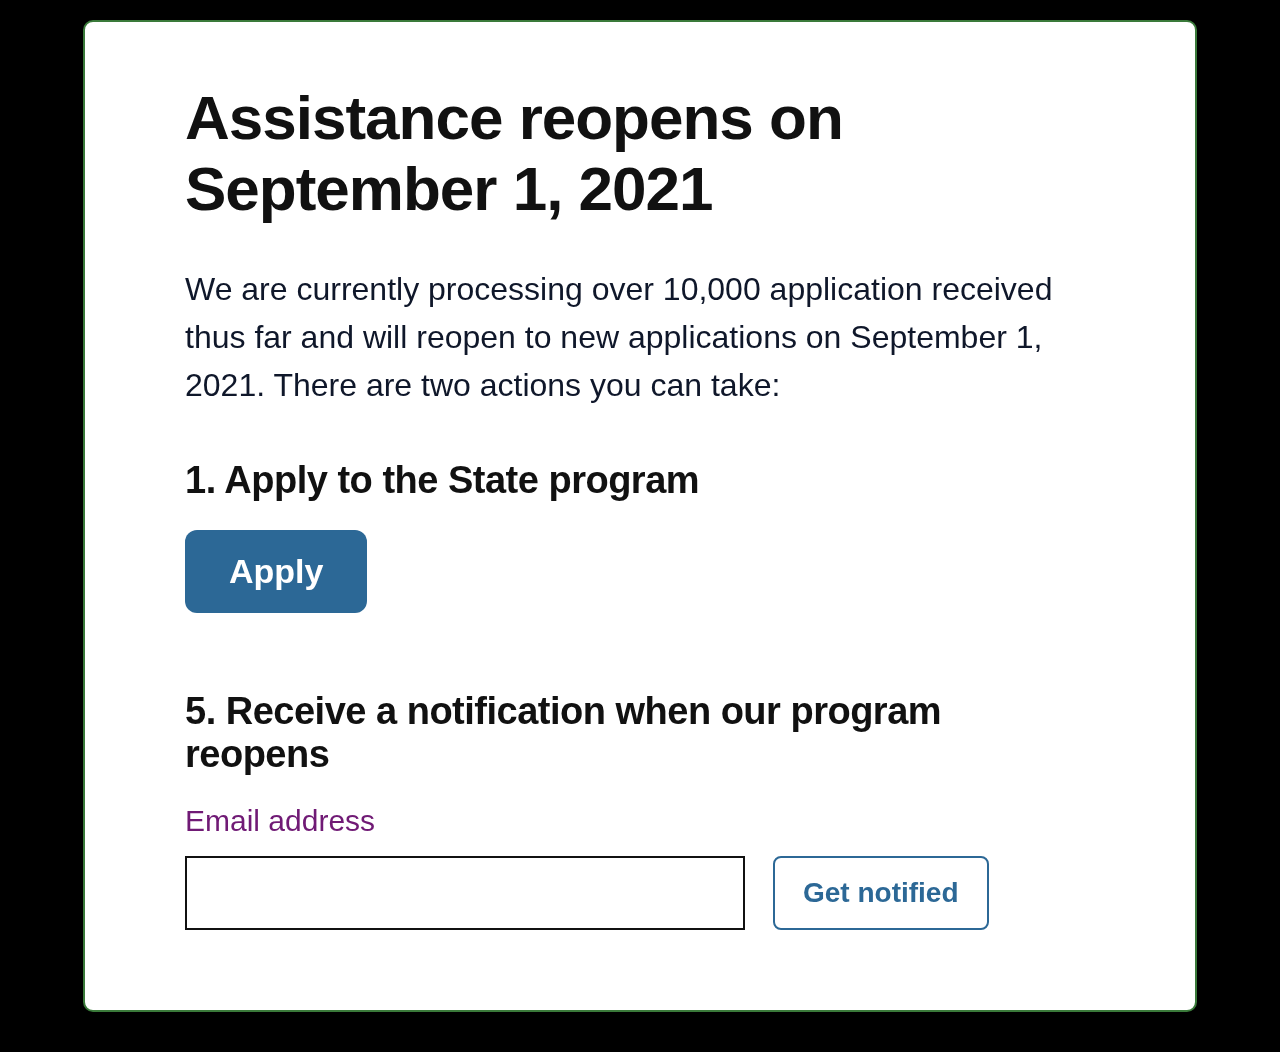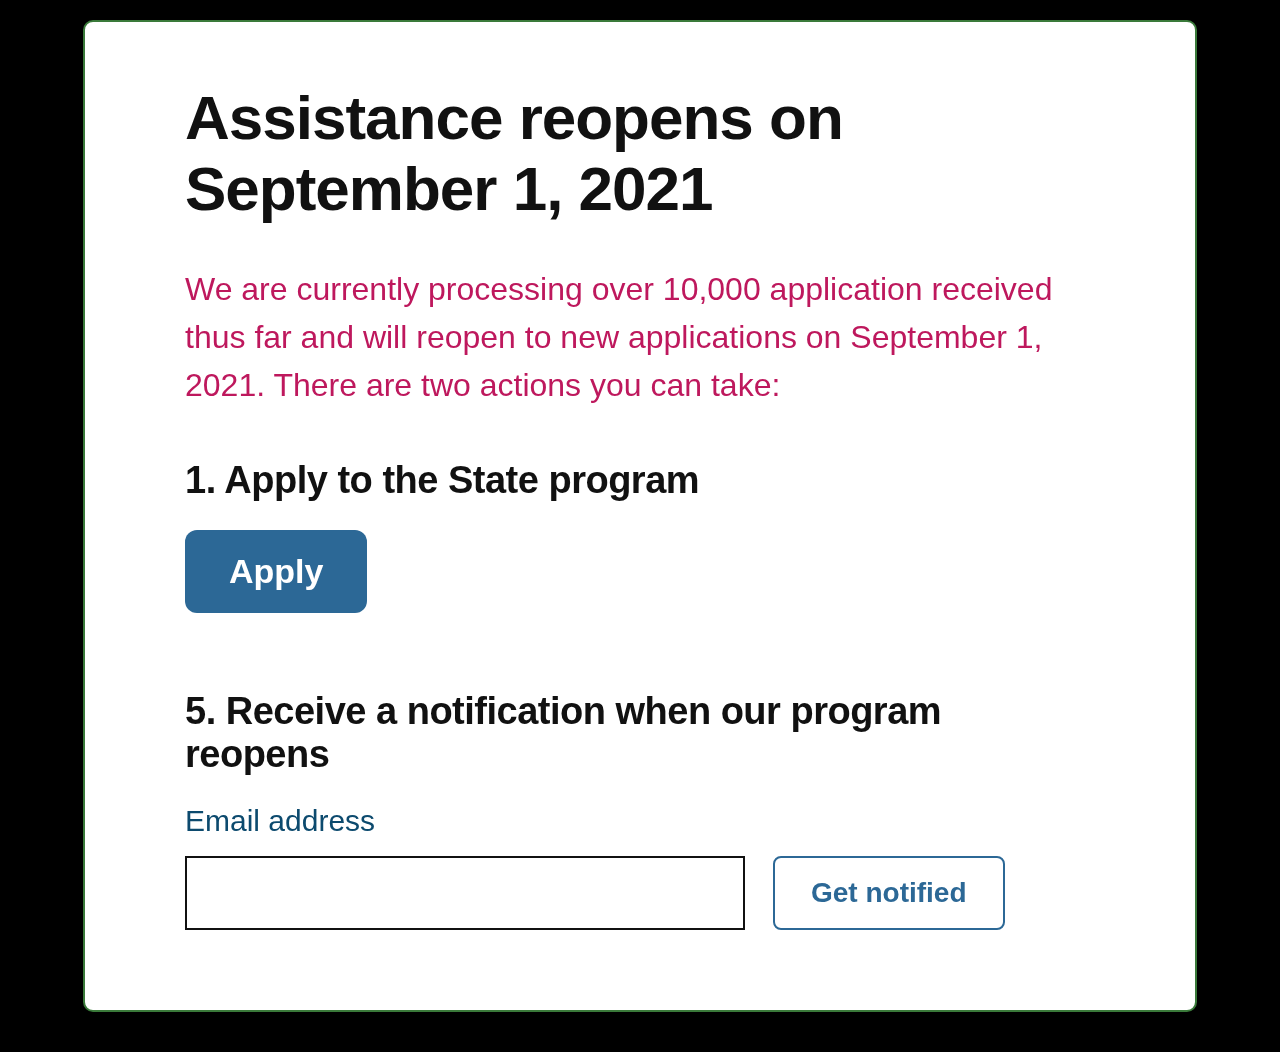--- a/index.html
+++ b/index.html
@@ -26,21 +26,21 @@
       font-size: 62px;
       font-weight: 800;
       line-height: 1.15;
       color: #111;
       margin-bottom: 40px;
       letter-spacing: -1px;
     }
     .intro-text {
       font-size: 32px;
       line-height: 1.5;
-      color: #be185d;
+      color: #0f172a;
       margin-bottom: 50px;
     }
     .section-heading {
       font-size: 38px;
       font-weight: 800;
       color: #111;
       margin-bottom: 28px;
       letter-spacing: -0.5px;
       margin-top: 22px;
     }
@@ -51,21 +51,21 @@
       border: none;
       border-radius: 12px;
       font-size: 34px;
       font-weight: 700;
       padding: 22px 44px;
       cursor: pointer;
       margin-bottom: 55px;
     }
     .email-label {
       font-size: 30px;
-      color: #0c4a6e;
+      color: #701a75;
       display: block;
       margin-bottom: 18px;
     }
     .email-row {
       display: flex;
       gap: 28px;
       align-items: stretch;
     }
     .email-input {
       width: 560px;
@@ -75,21 +75,21 @@
       padding: 0 14px;
       outline: none;
     }
     .notify-button {
       background: #fff;
       border: 2px solid #2c6896;
       border-radius: 8px;
       color: #2c6896;
       font-size: 28px;
       font-weight: 700;
-      padding: 18px 36px;
+      padding: 18px 28px;
       cursor: pointer;
     }
   </style>
 </head>
 <body>
 
 <div class="card">
   <h1 class="main-title">Assistance reopens on September 1, 2021</h1>
   <p class="intro-text">We are currently processing over 10,000 application received thus far and will reopen to new applications on September 1, 2021. There are two actions you can take:</p>
 

